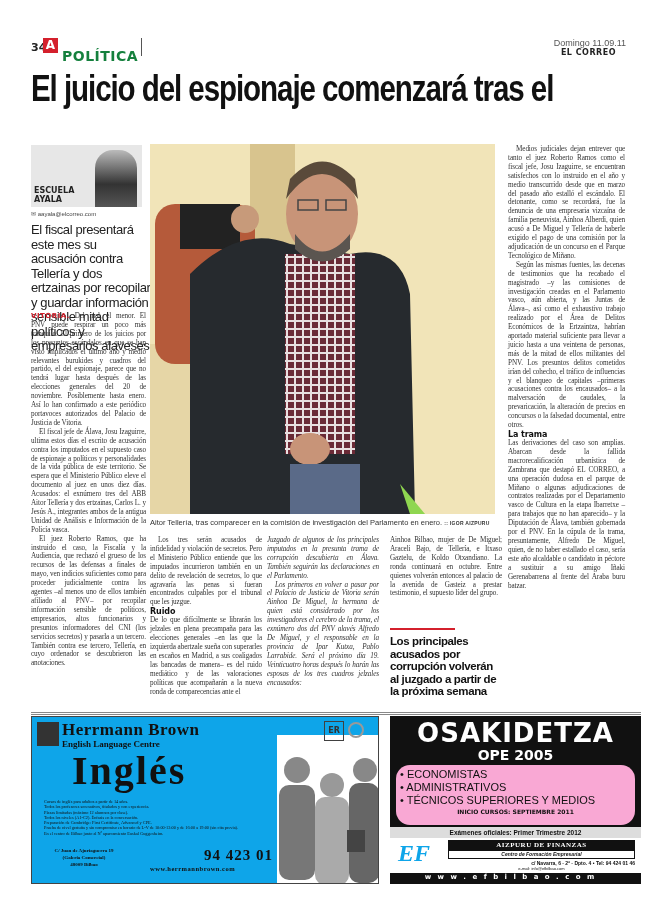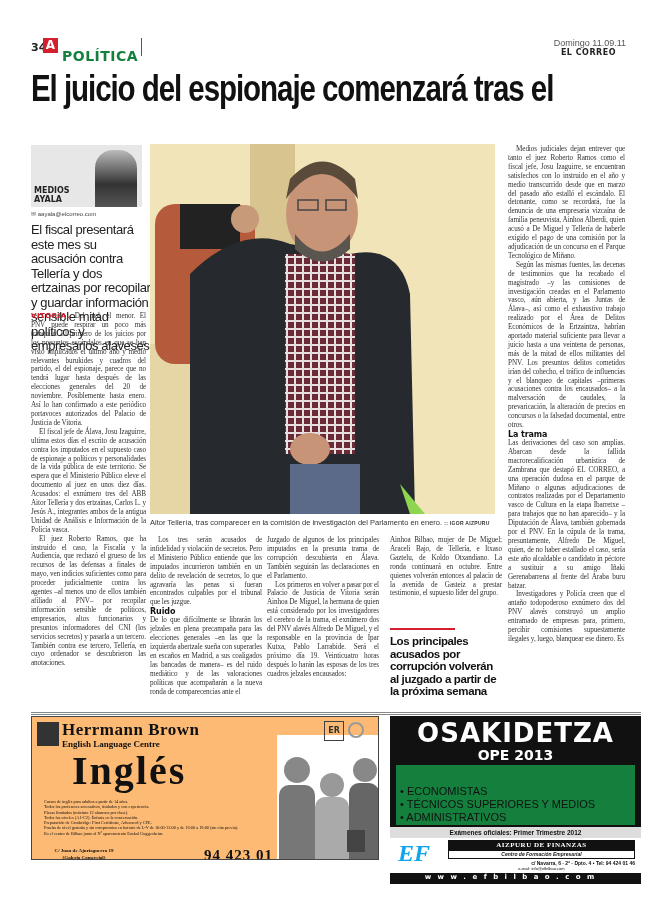--- a/index.html
+++ b/index.html
@@ -21,39 +21,39 @@
   .col p { text-indent: 8px; }
   .col p.first { text-indent: 0; }
   .kicker { font: bold 7px "DejaVu Sans", sans-serif; color: #d4202c; letter-spacing: 0.5px; }
   .subhead { font: bold 8px "DejaVu Sans", sans-serif; color: #111; }
   .photo { left: 150px; top: 144px; width: 345px; height: 370px; overflow: hidden; background: linear-gradient(90deg,#efe2b2 0%,#f6ecc6 40%,#f3e8c0 100%); }
   .caption { left: 150px; top: 518px; font: 7.5px "Liberation Sans", sans-serif; color: #333; white-space: nowrap; }
   .caption .credit { font-size: 5px; font-weight: bold; letter-spacing: 0.3px; }
   .pullquote-line { left: 390px; top: 628px; width: 65px; height: 2px; background: #d4202c; }
   .pullquote { left: 390px; top: 635px; width: 112px; font: bold 11.5px "Liberation Sans", sans-serif; color: #111; line-height: 12.5px; letter-spacing: -0.4px; }
   .ad-rule { left: 31px; top: 712px; width: 610px; height: 3px; border-top: 1px solid #888; border-bottom: 1px solid #888; }
-  .ad1 { left: 31px; top: 716px; width: 348px; height: 144px; border: 1px solid #444; background: #fdba74; overflow: hidden; }
+  .ad1 { left: 31px; top: 716px; width: 348px; height: 168px; border: 1px solid #444; background: #0ea5e9; overflow: hidden; }
   .ad2 { left: 390px; top: 716px; width: 251px; height: 168px; background: #111; overflow: hidden; }
 </style>
 </head>
 <body>
 
 <div class="abs hdr-page">34</div>
 <div class="abs hdr-logo">A</div>
 <div class="abs hdr-section">POLÍTICA</div>
 <div class="abs hdr-bar"></div>
 <div class="abs hdr-date">Domingo 11.09.11</div>
 <div class="abs hdr-paper">EL CORREO</div>
 
 <div class="abs headline">El juicio del espionaje comenzará tras el</div>
 
 <div class="abs author-box"></div>
 <div class="abs author-photo"></div>
 <div class="abs author-name">
-  <div>MEDIOS</div>
+  <div>ESCUELA</div>
   <div>AYALA</div>
 </div>
 <div class="abs author-email">
   <span>✉ </span><span>aayala@elcorreo.com</span>
 </div>
 
 <div class="abs lede">El fiscal presentará este mes su acusación contra Tellería y dos ertzainas por recopilar y guardar información sensible mitad políticos y empresarios alaveses</div>
 
 <div class="abs col" style="left:31px; top:312px; width:115px;">
   <p class="first"><span class="kicker">VITORIA.</span> <span>Del mal, el menor. El PNV puede respirar un poco más tranquilo. El primero de los juicios por los presuntos escándalos en que se han visto implicados el último año y medio relevantes burukides y cuadros del partido, el del espionaje, parece que no tendrá lugar hasta después de las elecciones generales del 20 de noviembre. Posiblemente hasta enero. Así lo han confirmado a este periódico portavoces autorizados del Palacio de Justicia de Vitoria.</span></p>
@@ -92,38 +92,37 @@
 <div class="abs caption">
   <span>Aitor Tellería, tras comparecer en la comisión de investigación del Parlamento en enero.</span> <span class="credit">:: <span>IGOR AIZPURU</span></span>
 </div>
 
 <div class="abs col" style="left:150px; top:536px; width:112px;">
   <p>Los tres serán acusados de infidelidad y violación de secretos. Pero el Ministerio Público entiende que los imputados incurrieron también en un delito de revelación de secretos, lo que agravaría las penas si fueran encontrados culpables por el tribunal que les juzgue.</p>
   <div class="subhead">Ruido</div>
   <p class="first">De lo que difícilmente se librarán los jelzales en plena precampaña para las elecciones generales –en las que la izquierda abertzale sueña con superarles en escaños en Madrid, a sus coaligados las bancadas de manera– es del ruido mediático y de las valoraciones políticas que acompañarán a la nueva ronda de comparecencias ante el</p>
 </div>
 
-<div class="abs col" style="left:267px; top:536px; width:112px;">
+<div class="abs col" style="left:267px; top:536px; width:112px;font-style:italic;">
   <p class="first">Juzgado de algunos de los principales imputados en la presunta trama de corrupción descubierta en Álava. También seguirán las declaraciones en el Parlamento.</p>
   <p>Los primeros en volver a pasar por el Palacio de Justicia de Vitoria serán Ainhoa De Miguel, la hermana de quien está considerado por los investigadores el cerebro de la trama, el exnúmero dos del PNV alavés Alfredo De Miguel, y el responsable en la provincia de Ipar Kutxa, Pablo Larrabide. Será el próximo día 19. Veinticuatro horas después lo harán las esposas de los tres cuadros jelzales encausados:</p>
 </div>
 
 <div class="abs col" style="left:390px; top:536px; width:112px;">
   <p class="first">Ainhoa Bilbao, mujer de De Miguel; Araceli Bajo, de Tellería, e Itxaso Gaztelu, de Koldo Otxandiano. La ronda continuará en octubre. Entre quienes volverán entonces al palacio de la avenida de Gasteiz a prestar testimonio, el supuesto líder del grupo.</p>
 </div>
 
 <div class="abs pullquote-line"></div>
 <div class="abs pullquote">Los principales acusados por corrupción volverán al juzgado a partir de la próxima semana</div>
 
 <div class="abs col" style="left:508px; top:145px; width:117px;">
   <p>Medios judiciales dejan entrever que tanto el juez Roberto Ramos como el fiscal jefe, Josu Izaguirre, se encuentran satisfechos con lo instruido en el año y medio transcurrido desde que en marzo del pasado año estalló el escándalo. El detonante, como se recordará, fue la denuncia de una empresaria vizcaína de familia peneuvista, Ainhoa Alberdi, quien acusó a De Miguel y Tellería de haberle exigido el pago de una comisión por la adjudicación de un concurso en el Parque Tecnológico de Miñano.</p>
   <p>Según las mismas fuentes, las decenas de testimonios que ha recabado el magistrado –y las comisiones de investigación creadas en el Parlamento vasco, aún abierta, y las Juntas de Álava–, así como el exhaustivo trabajo realizado por el Área de Delitos Económicos de la Ertzaintza, habrían aportado material suficiente para llevar a juicio hasta a una veintena de personas, más de la mitad de ellos militantes del PNV. Los presuntos delitos cometidos irían del cohecho, el tráfico de influencias y el blanqueo de capitales –primeras acusaciones contra los encausados– a la malversación de caudales, la prevaricación, la alteración de precios en concursos o la falsedad documental, entre otros.</p>
   <div class="subhead">La trama</div>
   <p class="first">Las derivaciones del caso son amplias. Abarcan desde la fallida macrorecalificación urbanística de Zambrana que destapó EL CORREO, a una operación dudosa en el parque de Miñano o algunas adjudicaciones de contratos realizadas por el Departamento vasco de Cultura en la etapa Ibarretxe –para trabajos que no han aparecido– y la Diputación de Álava, también gobernada por el PNV. En la cúpula de la trama, presuntamente, Alfredo De Miguel, quien, de no haber estallado el caso, sería este año alcaldable o candidato in péctore a sustituir a su amigo Iñaki Gerenabarrena al frente del Araba buru batzar.</p>
-  <p>Investigadores y Policía creen que el antaño todopoderoso exnúmero dos del PNV alavés construyó un amplio entramado de empresas para, primero, percibir comisiones supuestamente ilegales y, luego, blanquear ese dinero. Es</p>
 </div>
 
 <div class="abs ad-rule"></div>
 
 <div class="abs ad1">
   <div class="abs" style="left:5px;top:5px;width:22px;height:24px;background:#333;"></div>
   <div class="abs" style="left:30px;top:3px;font:bold 17px 'Liberation Serif',serif;letter-spacing:0.5px;color:#111;">Herrmann Brown</div>
   <div class="abs" style="left:30px;top:22px;font:bold 9px 'Liberation Serif',serif;color:#111;text-align:center;">English Language Centre</div>
   <div class="abs" style="left:40px;top:30px;font:bold 40px 'Liberation Serif',serif;color:#111;letter-spacing:2px;">Inglés</div>
   <div class="abs" style="left:12px;top:82px;width:230px;font:4.3px 'Liberation Serif',serif;line-height:5.3px;color:#111;">
@@ -151,25 +150,25 @@
     <circle cx="88" cy="35" r="12" fill="#888"></circle>
     <rect x="72" y="48" width="30" height="100" rx="10" fill="#666"></rect>
     <rect x="70" y="95" width="18" height="22" fill="#444"></rect>
   </svg>
   <div class="abs" style="left:292px;top:4px;width:20px;height:20px;border:1px solid #404040;font:bold 8px 'DejaVu Sans',sans-serif;text-align:center;line-height:18px;color:#333;">ER</div>
   <div class="abs" style="left:316px;top:5px;width:16px;height:16px;border:2px solid #999;border-radius:50%;"></div>
 </div>
 
 <div class="abs ad2">
   <div class="abs" style="left:0;top:2px;width:251px;text-align:center;font:bold 26px 'DejaVu Sans',sans-serif;color:#fff;letter-spacing:1px;">OSAKIDETZA</div>
-  <div class="abs" style="left:0;top:31px;width:251px;text-align:center;font:bold 14px 'DejaVu Sans',sans-serif;color:#fff;">OPE 2013</div>
-  <div class="abs" style="left:6px;top:49px;width:239px;height:60px;background:#15803d;border-radius:0;padding:20px 4px;font:11px 'Liberation Sans',sans-serif;line-height:13px;color:#111;">
+  <div class="abs" style="left:0;top:31px;width:251px;text-align:center;font:bold 14px 'DejaVu Sans',sans-serif;color:#fff;">OPE 2005</div>
+  <div class="abs" style="left:6px;top:49px;width:239px;height:60px;background:#f9a8d4;border-radius:14px;padding:3px 4px;font:11px 'Liberation Sans',sans-serif;line-height:13px;color:#111;">
     <div>• <span>ECONOMISTAS</span></div>
+    <div>• <span>ADMINISTRATIVOS</span></div>
     <div>• <span>TÉCNICOS SUPERIORES Y MEDIOS</span></div>
-    <div>• <span>ADMINISTRATIVOS</span></div>
     <div style="text-align:center;font:bold 6px 'DejaVu Sans',sans-serif;margin-top:1px;">INICIO CURSOS: SEPTIEMBRE 2011</div>
   </div>
   <div class="abs" style="left:0;top:111px;width:251px;height:11px;background:#ddd;text-align:center;font:bold 6.5px 'Liberation Sans',sans-serif;line-height:11px;color:#111;">Exámenes oficiales: Primer Trimestre 2012</div>
   <div class="abs" style="left:0;top:122px;width:251px;height:35px;background:#fff;"></div>
   <div class="abs" style="left:8px;top:124px;font:bold 24px 'Liberation Serif',serif;color:#0ea5e9;font-style:italic;">EF</div>
   <div class="abs" style="left:58px;top:124px;width:187px;height:10px;background:#111;color:#fff;text-align:center;font:bold 7px 'Liberation Serif',serif;line-height:10px;letter-spacing:0.5px;">AIZPURU DE FINANZAS</div>
   <div class="abs" style="left:58px;top:134px;width:187px;height:9px;border:1px solid #111;text-align:center;font:italic bold 5px 'Liberation Sans',sans-serif;line-height:7px;color:#111;">Centro de Formación Empresarial</div>
   <div class="abs" style="left:58px;top:144px;width:187px;text-align:right;font:bold 5px 'Liberation Sans',sans-serif;color:#111;">c/ Navarra, 6 - 2º - Dpto. 4 • Tel: 94 424 01 46</div>
   <div class="abs" style="left:58px;top:150px;width:187px;text-align:center;font:4px 'Liberation Sans',sans-serif;color:#111;">e-mail: info@efbilbao.com</div>
   <div class="abs" style="left:0;top:157px;width:241px;text-align:center;font:bold 7px 'DejaVu Sans',sans-serif;color:#fff;letter-spacing:2px;">w w w . e f b i l b a o . c o m</div>

